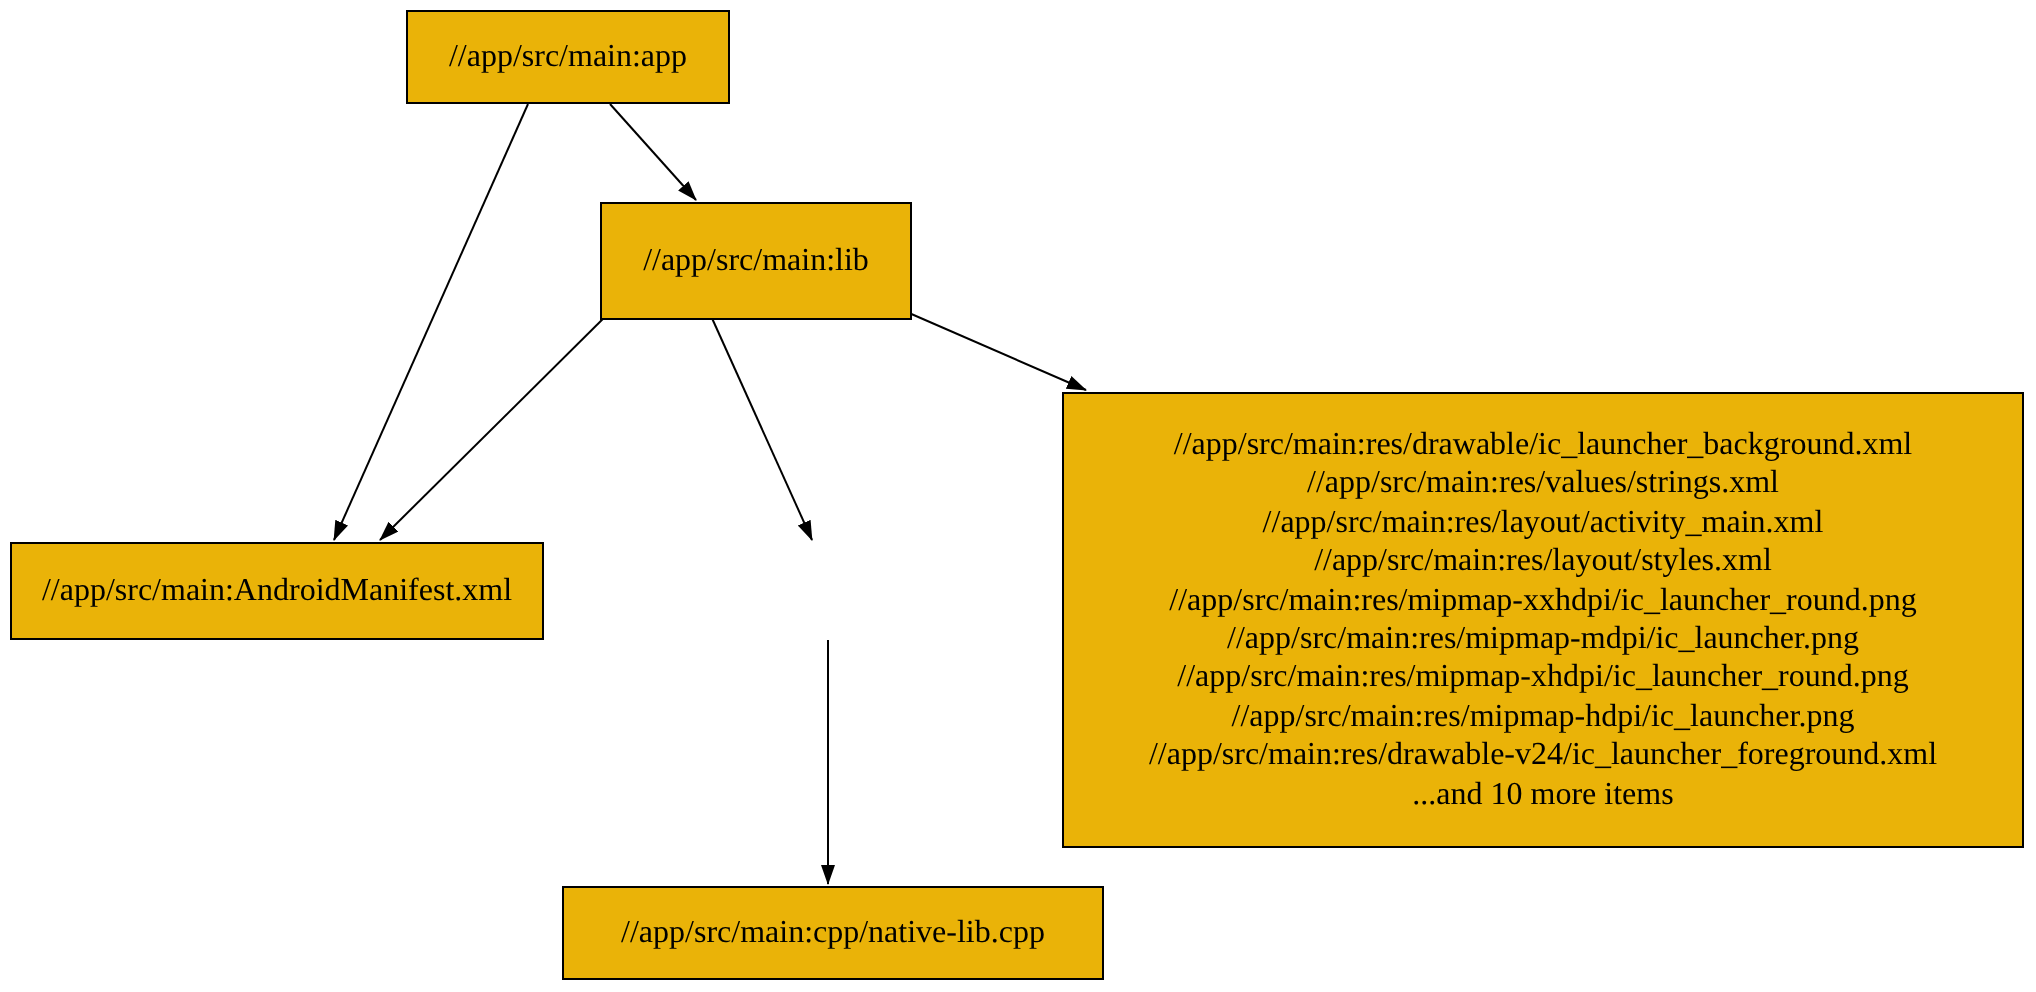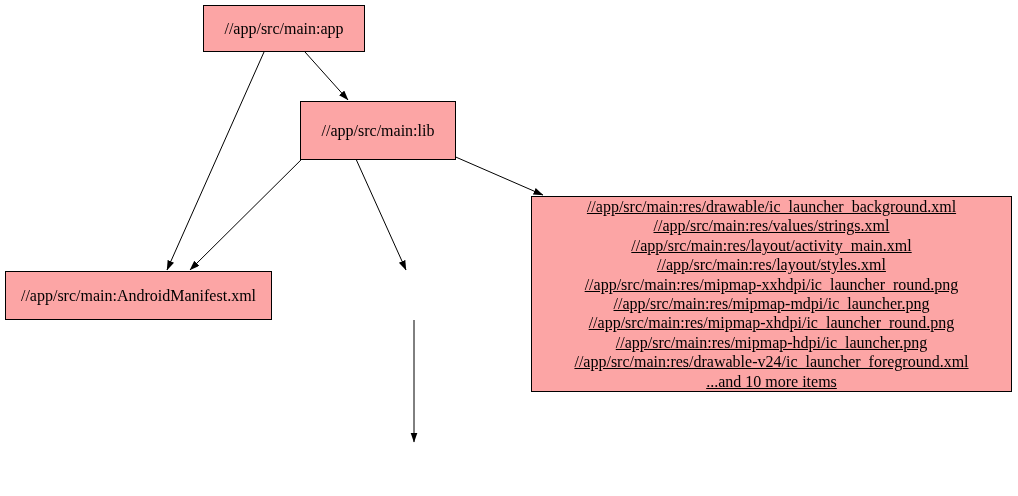--- a/index.html
+++ b/index.html
@@ -20,38 +20,38 @@
     position: absolute;
     left: 0;
     top: 0;
     width: 1018px;
     height: 496px;
   }
   .node {
     position: absolute;
     box-sizing: border-box;
     border: 1px solid #000000;
-    background: #fca5a5;
+    background: #eab308;
     display: flex;
     align-items: center;
     justify-content: center;
     text-align: center;
     font-size: 16px;
     white-space: nowrap;
   }
   .node-multiline {
     flex-direction: column;
     line-height: 19.4px;
     font-size: 16px;
   }
   .node-app      { left: 203px; top: 5px;   width: 162px; height: 47px; }
   .node-lib      { left: 300px; top: 101px; width: 156px; height: 59px; }
   .node-manifest { left: 5px;   top: 271px; width: 267px; height: 49px; }
   .node-jni-lib  { left: 325px; top: 271px; width: 177px; height: 49px; }
-  .node-res      { left: 531px; top: 196px; width: 481px; height: 196px; text-decoration: underline; }
+  .node-res      { left: 531px; top: 196px; width: 481px; height: 228px; }
   .node-cpp      { left: 281px; top: 443px; width: 271px; height: 47px; }
 </style>
 </head>
 <body>
 
 <div class="canvas">
 
   <svg class="edges-layer" viewBox="0 0 1018 496" xmlns="http://www.w3.org/2000/svg">
     <defs>
       <marker id="arrow" markerWidth="10" markerHeight="8" refX="9.5" refY="3.5" orient="auto" markerUnits="userSpaceOnUse">
@@ -85,14 +85,17 @@
     <div>//app/src/main:res/layout/activity_main.xml</div>
     <div>//app/src/main:res/layout/styles.xml</div>
     <div>//app/src/main:res/mipmap-xxhdpi/ic_launcher_round.png</div>
     <div>//app/src/main:res/mipmap-mdpi/ic_launcher.png</div>
     <div>//app/src/main:res/mipmap-xhdpi/ic_launcher_round.png</div>
     <div>//app/src/main:res/mipmap-hdpi/ic_launcher.png</div>
     <div>//app/src/main:res/drawable-v24/ic_launcher_foreground.xml</div>
     <div>...and 10 more items</div>
   </div>
 
+  <div class="node node-cpp">
+    <span>//app/src/main:cpp/native-lib.cpp</span>
+  </div>
 
 </div>
 
 </body></html>

